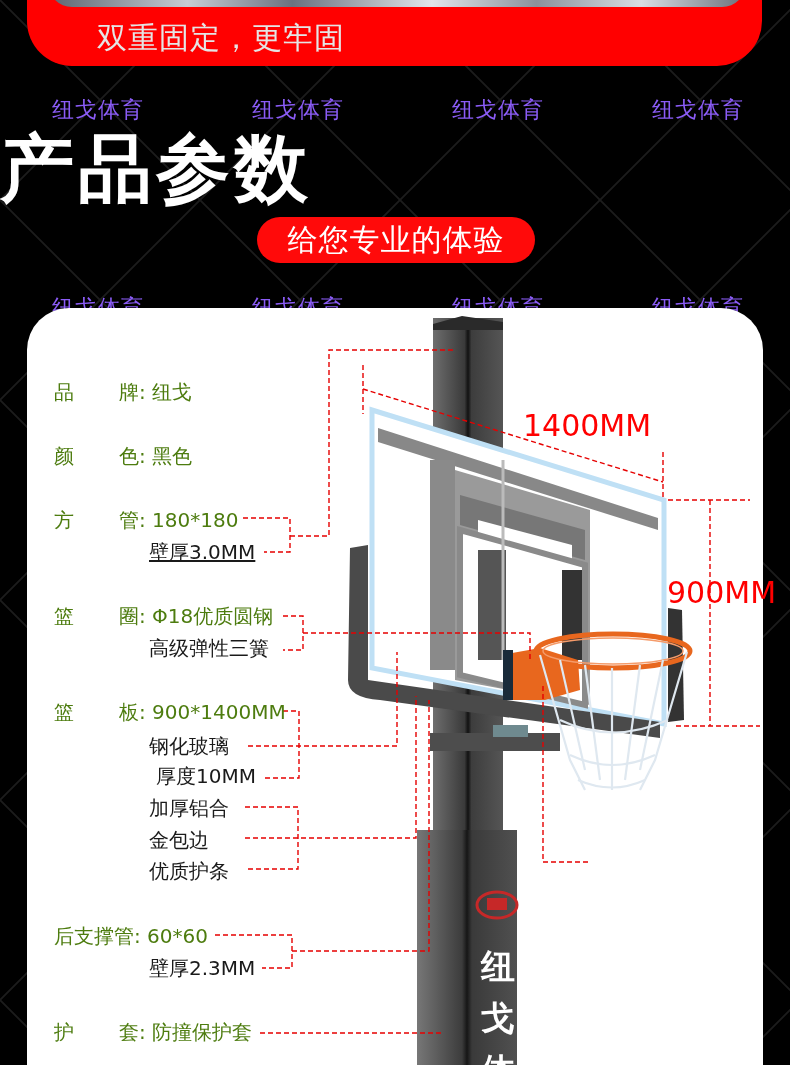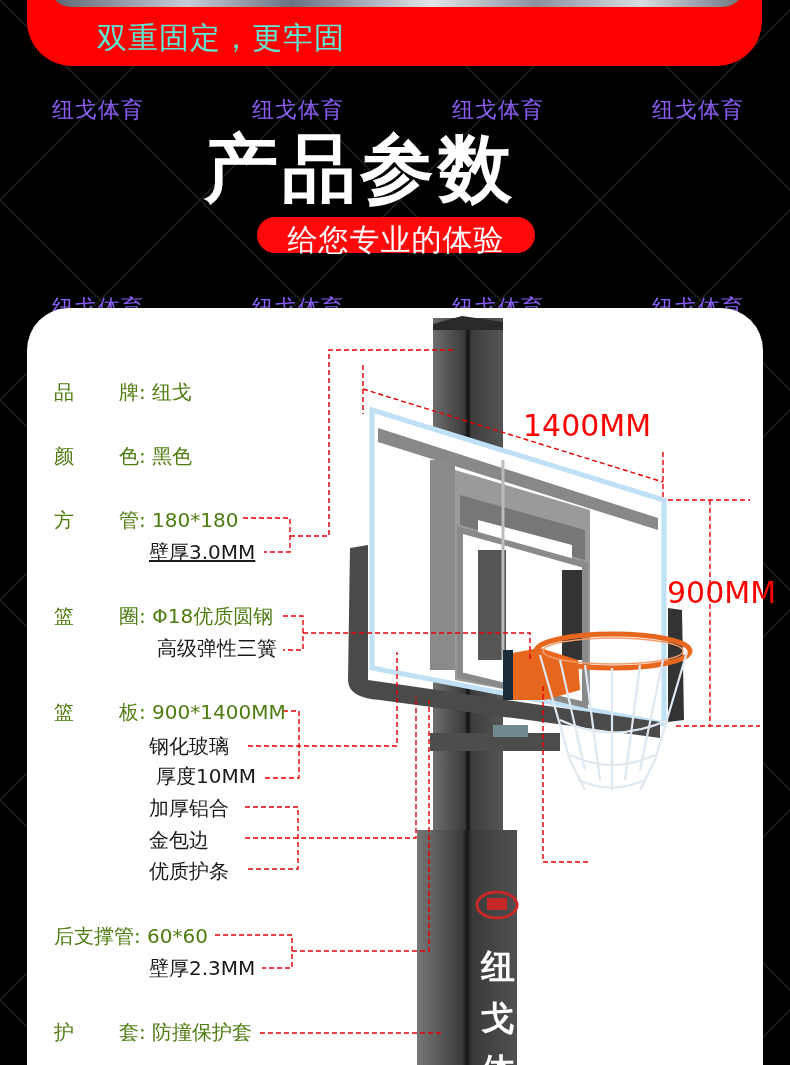--- a/index.html
+++ b/index.html
@@ -7,23 +7,23 @@
   .bgpattern{position:absolute;inset:0;
     background-image:
       linear-gradient(45deg, transparent 49.6%, #1c1c1c 49.8%, #1c1c1c 50.2%, transparent 50.4%),
       linear-gradient(-45deg, transparent 49.6%, #1c1c1c 49.8%, #1c1c1c 50.2%, transparent 50.4%);
     background-size:200px 200px;background-position:0 0;}
   .wm{position:absolute;color:#8b5cf6;font-size:22px;letter-spacing:1px;white-space:nowrap;}
   
   .banner{position:absolute;left:27px;top:-40px;width:735px;height:106px;background:#ff0000;border-radius:0 0 45px 45px;}
   .photo-strip{position:absolute;left:48px;top:-20px;width:698px;height:27px;border-radius:0 0 24px 24px;
     background:linear-gradient(90deg,#5c6470,#c7ccd4 20%,#6b7280 35%,#e2e5ea 55%,#8b929c 70%,#d9dde3 85%,#6a717b);}
-  .banner-text{position:absolute;left:97px;top:18px;color:#5eead4;font-size:30px;letter-spacing:1px;}
-  .title{position:absolute;left:0;width:720px;top:120px;text-align:center;color:#fff;font-size:74px;font-weight:bold;letter-spacing:4px;}
-  .subtitle-pill{position:absolute;left:257px;top:217px;width:278px;height:36px;border-radius:23px;background:#ff0a0a;
+  .banner-text{position:absolute;left:97px;top:18px;color:#e5e5e5;font-size:30px;letter-spacing:1px;}
+  .title{position:absolute;left:0;width:720px;top:120px;text-align:left;color:#fff;font-size:74px;font-weight:bold;letter-spacing:4px;}
+  .subtitle-pill{position:absolute;left:257px;top:217px;width:278px;height:46px;border-radius:23px;background:#ff0a0a;
     color:#fff;font-size:30px;text-align:center;line-height:46px;letter-spacing:1px;}
   
   .card{position:absolute;left:27px;top:308px;width:736px;height:820px;background:#fff;border-radius:42px;}
   .spec{position:absolute;color:#4d7c0f;font-size:20px;white-space:nowrap;}
   .spec .k1{display:inline-block;width:65px;}
   .spec .k2{display:inline-block;}
   .sub{position:absolute;color:#1a1a1a;font-size:20px;white-space:nowrap;}
   .dim{position:absolute;color:#ff0000;font-size:30px;}
   svg.overlay{position:absolute;left:0;top:0;}
 </style>
@@ -164,21 +164,21 @@
 <div class="spec" style="left:54px;top:507px;">
   <span class="k1">方</span><span class="k2">管:</span>
   <span>180*180</span>
 </div>
 <div class="sub" style="left:149px;top:539px;text-decoration:underline;">壁厚3.0MM</div>
 
 <div class="spec" style="left:54px;top:603px;">
   <span class="k1">篮</span><span class="k2">圈:</span>
   <span>Φ18优质圆钢</span>
 </div>
-<div class="sub" style="left:149px;top:635px;margin-left:8px;">高级弹性三簧</div>
+<div class="sub" style="left:149px;top:635px;">高级弹性三簧</div>
 
 <div class="spec" style="left:54px;top:699px;">
   <span class="k1">篮</span><span class="k2">板:</span>
   <span>900*1400MM</span>
 </div>
 <div class="sub" style="left:149px;top:733px;">钢化玻璃</div>
 <div class="sub" style="left:156px;top:763px;">厚度10MM</div>
 <div class="sub" style="left:149px;top:795px;">加厚铝合</div>
 <div class="sub" style="left:149px;top:827px;">金包边</div>
 <div class="sub" style="left:149px;top:858px;font-family:Liberation Mono, monospace;">优质护条</div>

